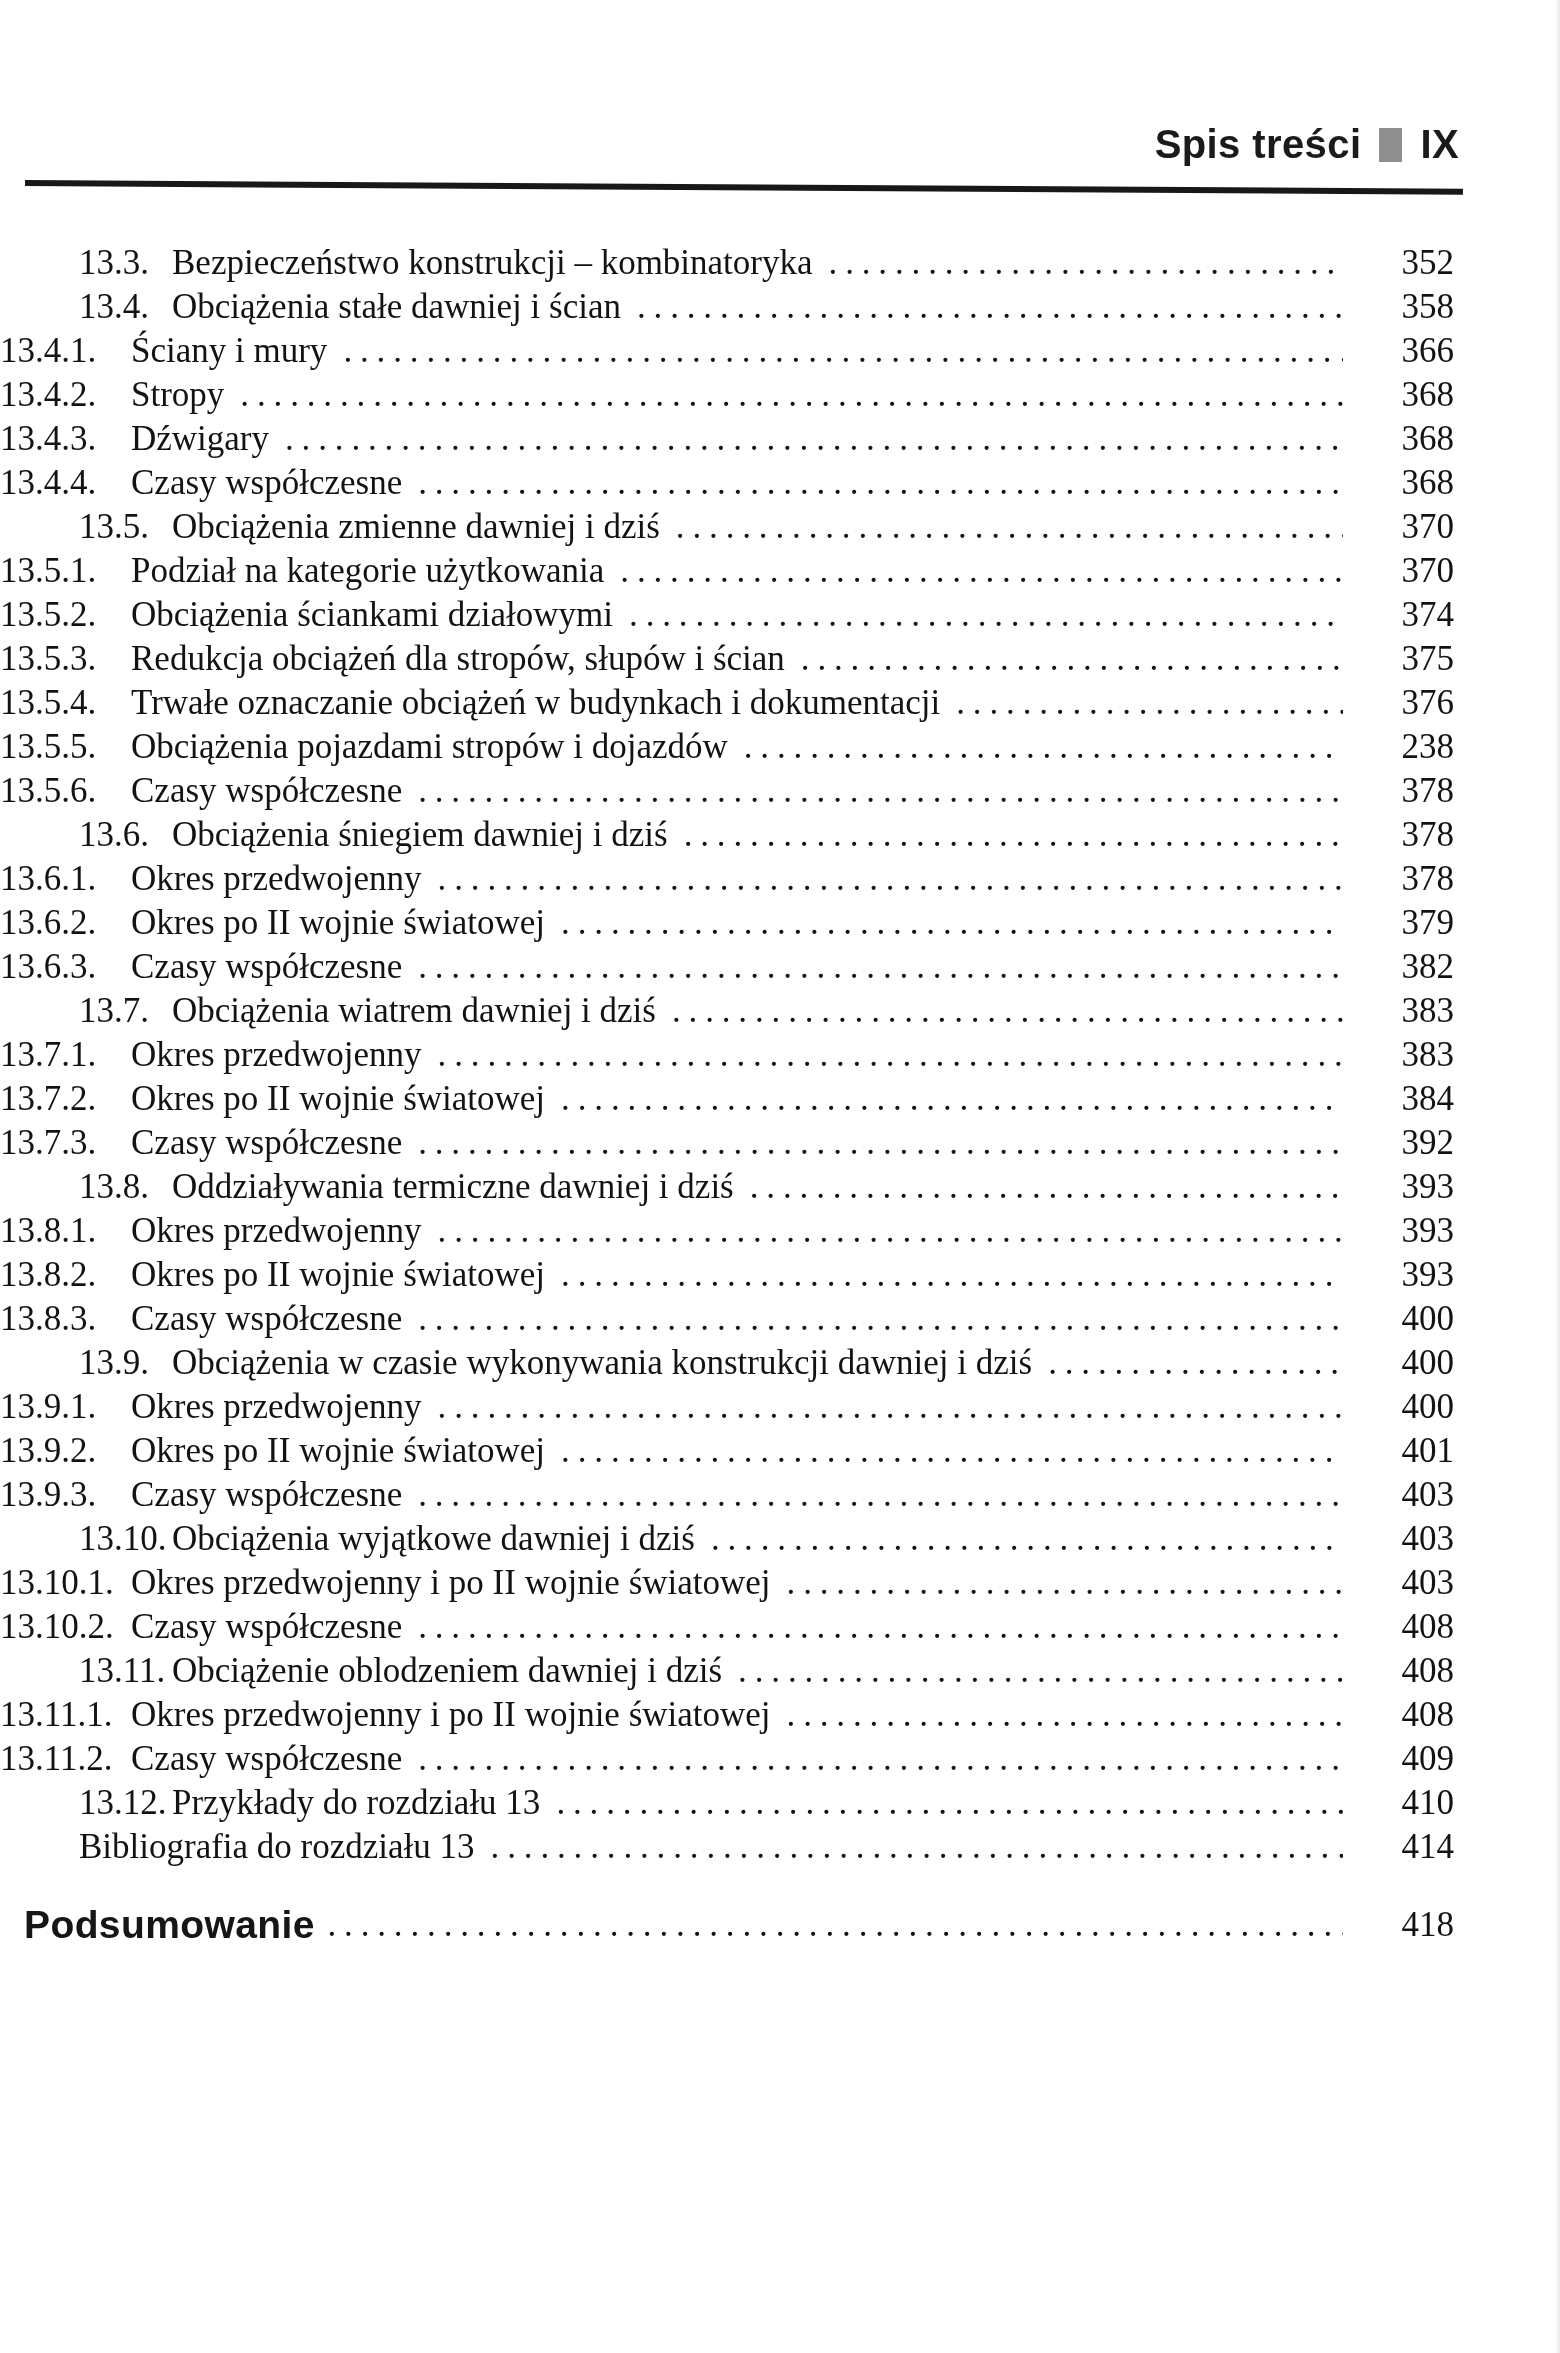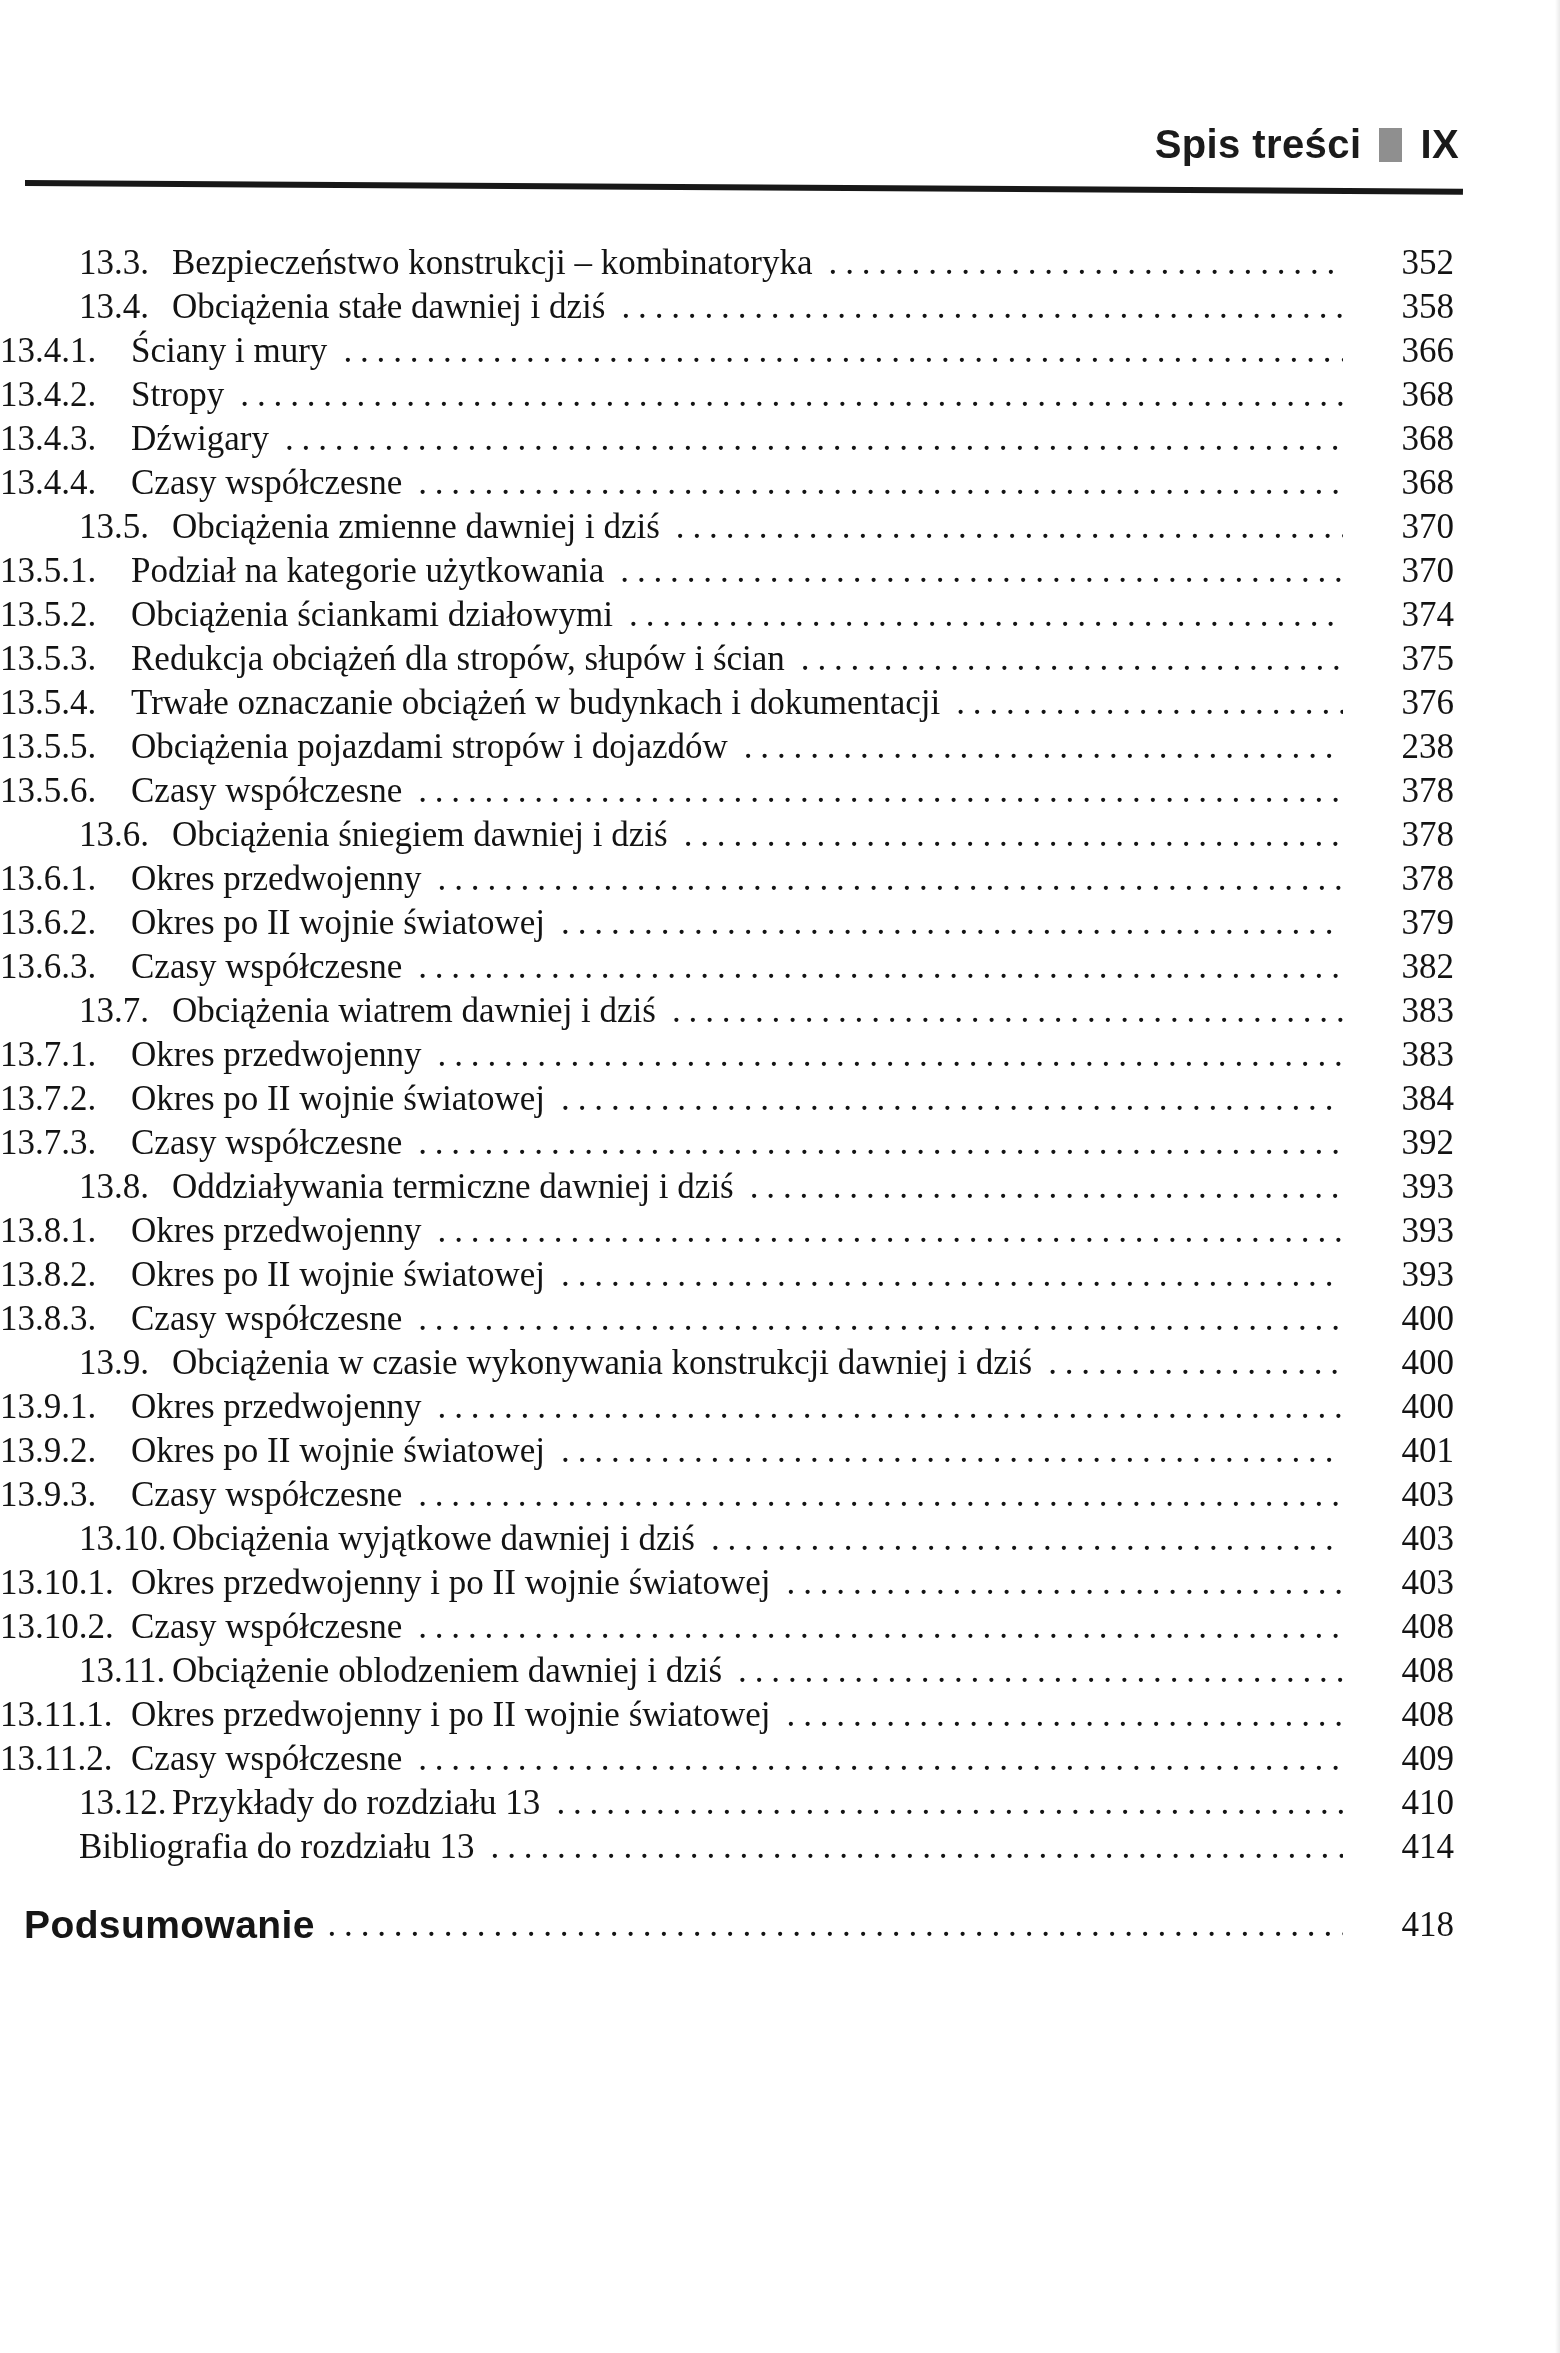--- a/index.html
+++ b/index.html
@@ -127,21 +127,21 @@
   <div class="toc">
 
   <div class="toc-row lvl1">
       <span class="num">13.3.</span>
       <span class="title">Bezpieczeństwo konstrukcji – kombinatoryka</span>
       <span class="leader"></span>
       <span class="page-num">352</span>
     </div>
       <div class="toc-row lvl1">
       <span class="num">13.4.</span>
-      <span class="title">Obciążenia stałe dawniej i dziś</span>
+      <span class="title">Obciążenia stałe dawniej i ścian</span>
       <span class="leader"></span>
       <span class="page-num">358</span>
     </div>
       <div class="toc-row lvl2">
       <span class="num">13.4.1.</span>
       <span class="title">Ściany i mury</span>
       <span class="leader"></span>
       <span class="page-num">366</span>
     </div>
       <div class="toc-row lvl2">

